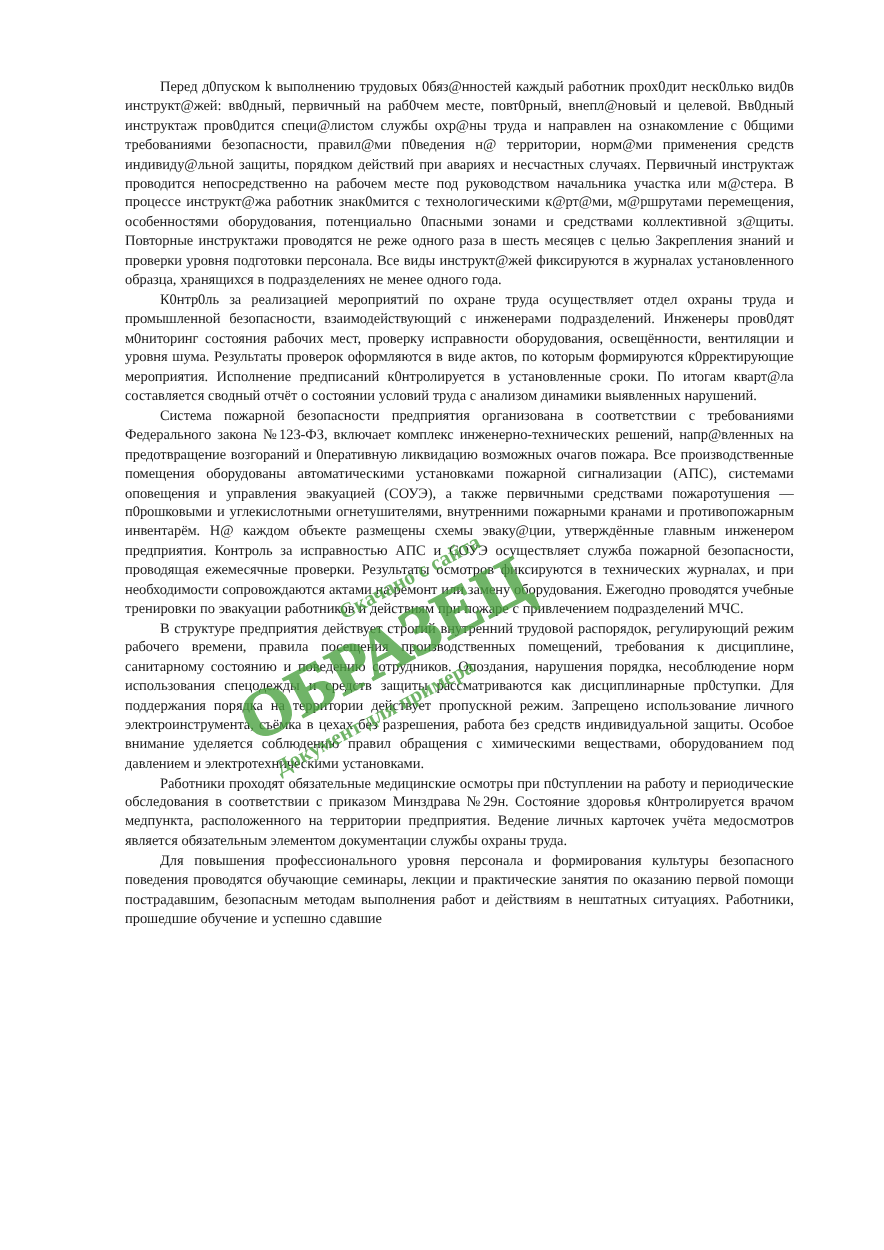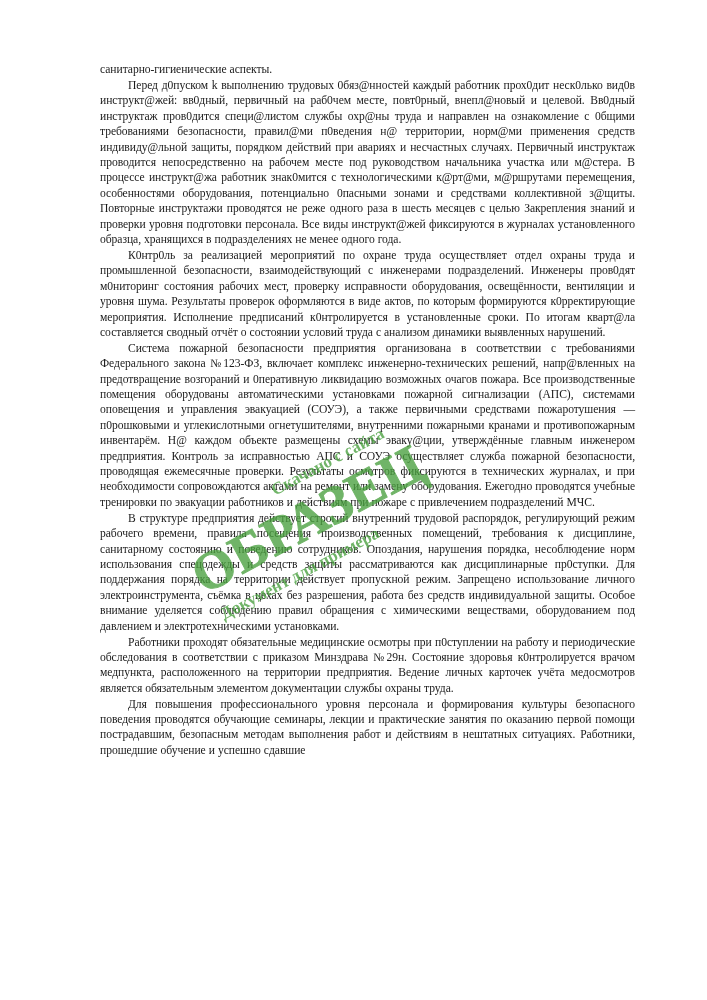--- a/index.html
+++ b/index.html
@@ -84,21 +84,20 @@
     top: 172px;
     left: -8px;
   }
 </style>
 </head>
 <body>
 
 <div class="page">
 
   <div class="doc-body">
-    <p class="para noindent">санитарно-гигиенические аспекты.</p>
     <p class="para">Перед д0пуском k выполнению трудовых 0бяз@нностей каждый работник прох0дит неск0лько вид0в инструкт@жей: вв0дный, первичный на раб0чем месте, повт0рный, внепл@новый и целевой. Вв0дный инструктаж пров0дится специ@листом службы охр@ны труда и направлен на ознакомление с 0бщими требованиями безопасности, правил@ми п0ведения н@ территории, норм@ми применения средств индивиду@льной защиты, порядком действий при авариях и несчастных случаях. Первичный инструктаж проводится непосредственно на рабочем месте под руководством начальника участка или м@стера. В процессе инструкт@жа работник знак0мится с технологическими к@рт@ми, м@ршрутами перемещения, особенностями оборудования, потенциально 0пасными зонами и средствами коллективной з@щиты. Повторные инструктажи проводятся не реже одного раза в шесть месяцев с целью Закрепления знаний и проверки уровня подготовки персонала. Все виды инструкт@жей фиксируются в журналах установленного образца, хранящихся в подразделениях не менее одного года.</p>
     <p class="para">К0нтр0ль за реализацией мероприятий по охране труда осуществляет отдел охраны труда и промышленной безопасности, взаимодействующий с инженерами подразделений. Инженеры пров0дят м0ниторинг состояния рабочих мест, проверку исправности оборудования, освещённости, вентиляции и уровня шума. Результаты проверок оформляются в виде актов, по которым формируются к0рректирующие мероприятия. Исполнение предписаний к0нтролируется в установленные сроки. По итогам кварт@ла составляется сводный отчёт о состоянии условий труда с анализом динамики выявленных нарушений.</p>
     <p class="para">Система пожарной безопасности предприятия организована в соответствии с требованиями Федерального закона №123-ФЗ, включает комплекс инженерно-технических решений, напр@вленных на предотвращение возгораний и 0перативную ликвидацию возможных очагов пожара. Все производственные помещения оборудованы автоматическими установками пожарной сигнализации (АПС), системами оповещения и управления эвакуацией (СОУЭ), а также первичными средствами пожаротушения — п0рошковыми и углекислотными огнетушителями, внутренними пожарными кранами и противопожарным инвентарём. Н@ каждом объекте размещены схемы эваку@ции, утверждённые главным инженером предприятия. Контроль за исправностью АПС и СОУЭ осуществляет служба пожарной безопасности, проводящая ежемесячные проверки. Результаты осмотров фиксируются в технических журналах, и при необходимости сопровождаются актами на ремонт или замену оборудования. Ежегодно проводятся учебные тренировки по эвакуации работников и действиям при пожаре с привлечением подразделений МЧС.</p>
     <p class="para">В структуре предприятия действует строгий внутренний трудовой распорядок, регулирующий режим рабочего времени, правила посещения производственных помещений, требования к дисциплине, санитарному состоянию и поведению сотрудников. Опоздания, нарушения порядка, несоблюдение норм использования спецодежды и средств защиты рассматриваются как дисциплинарные пр0ступки. Для поддержания порядка на территории действует пропускной режим. Запрещено использование личного электроинструмента, съёмка в цехах без разрешения, работа без средств индивидуальной защиты. Особое внимание уделяется соблюдению правил обращения с химическими веществами, оборудованием под давлением и электротехническими установками.</p>
     <p class="para">Работники проходят обязательные медицинские осмотры при п0ступлении на работу и периодические обследования в соответствии с приказом Минздрава №29н. Состояние здоровья к0нтролируется врачом медпункта, расположенного на территории предприятия. Ведение личных карточек учёта медосмотров является обязательным элементом документации службы охраны труда.</p>
     <p class="para">Для повышения профессионального уровня персонала и формирования культуры безопасного поведения проводятся обучающие семинары, лекции и практические занятия по оказанию первой помощи пострадавшим, безопасным методам выполнения работ и действиям в нештатных ситуациях. Работники, прошедшие обучение и успешно сдавшие</p>
   </div>
 
   <div class="watermark">
     <div class="wm-text wm-sub">Скачано с сайта</div>

